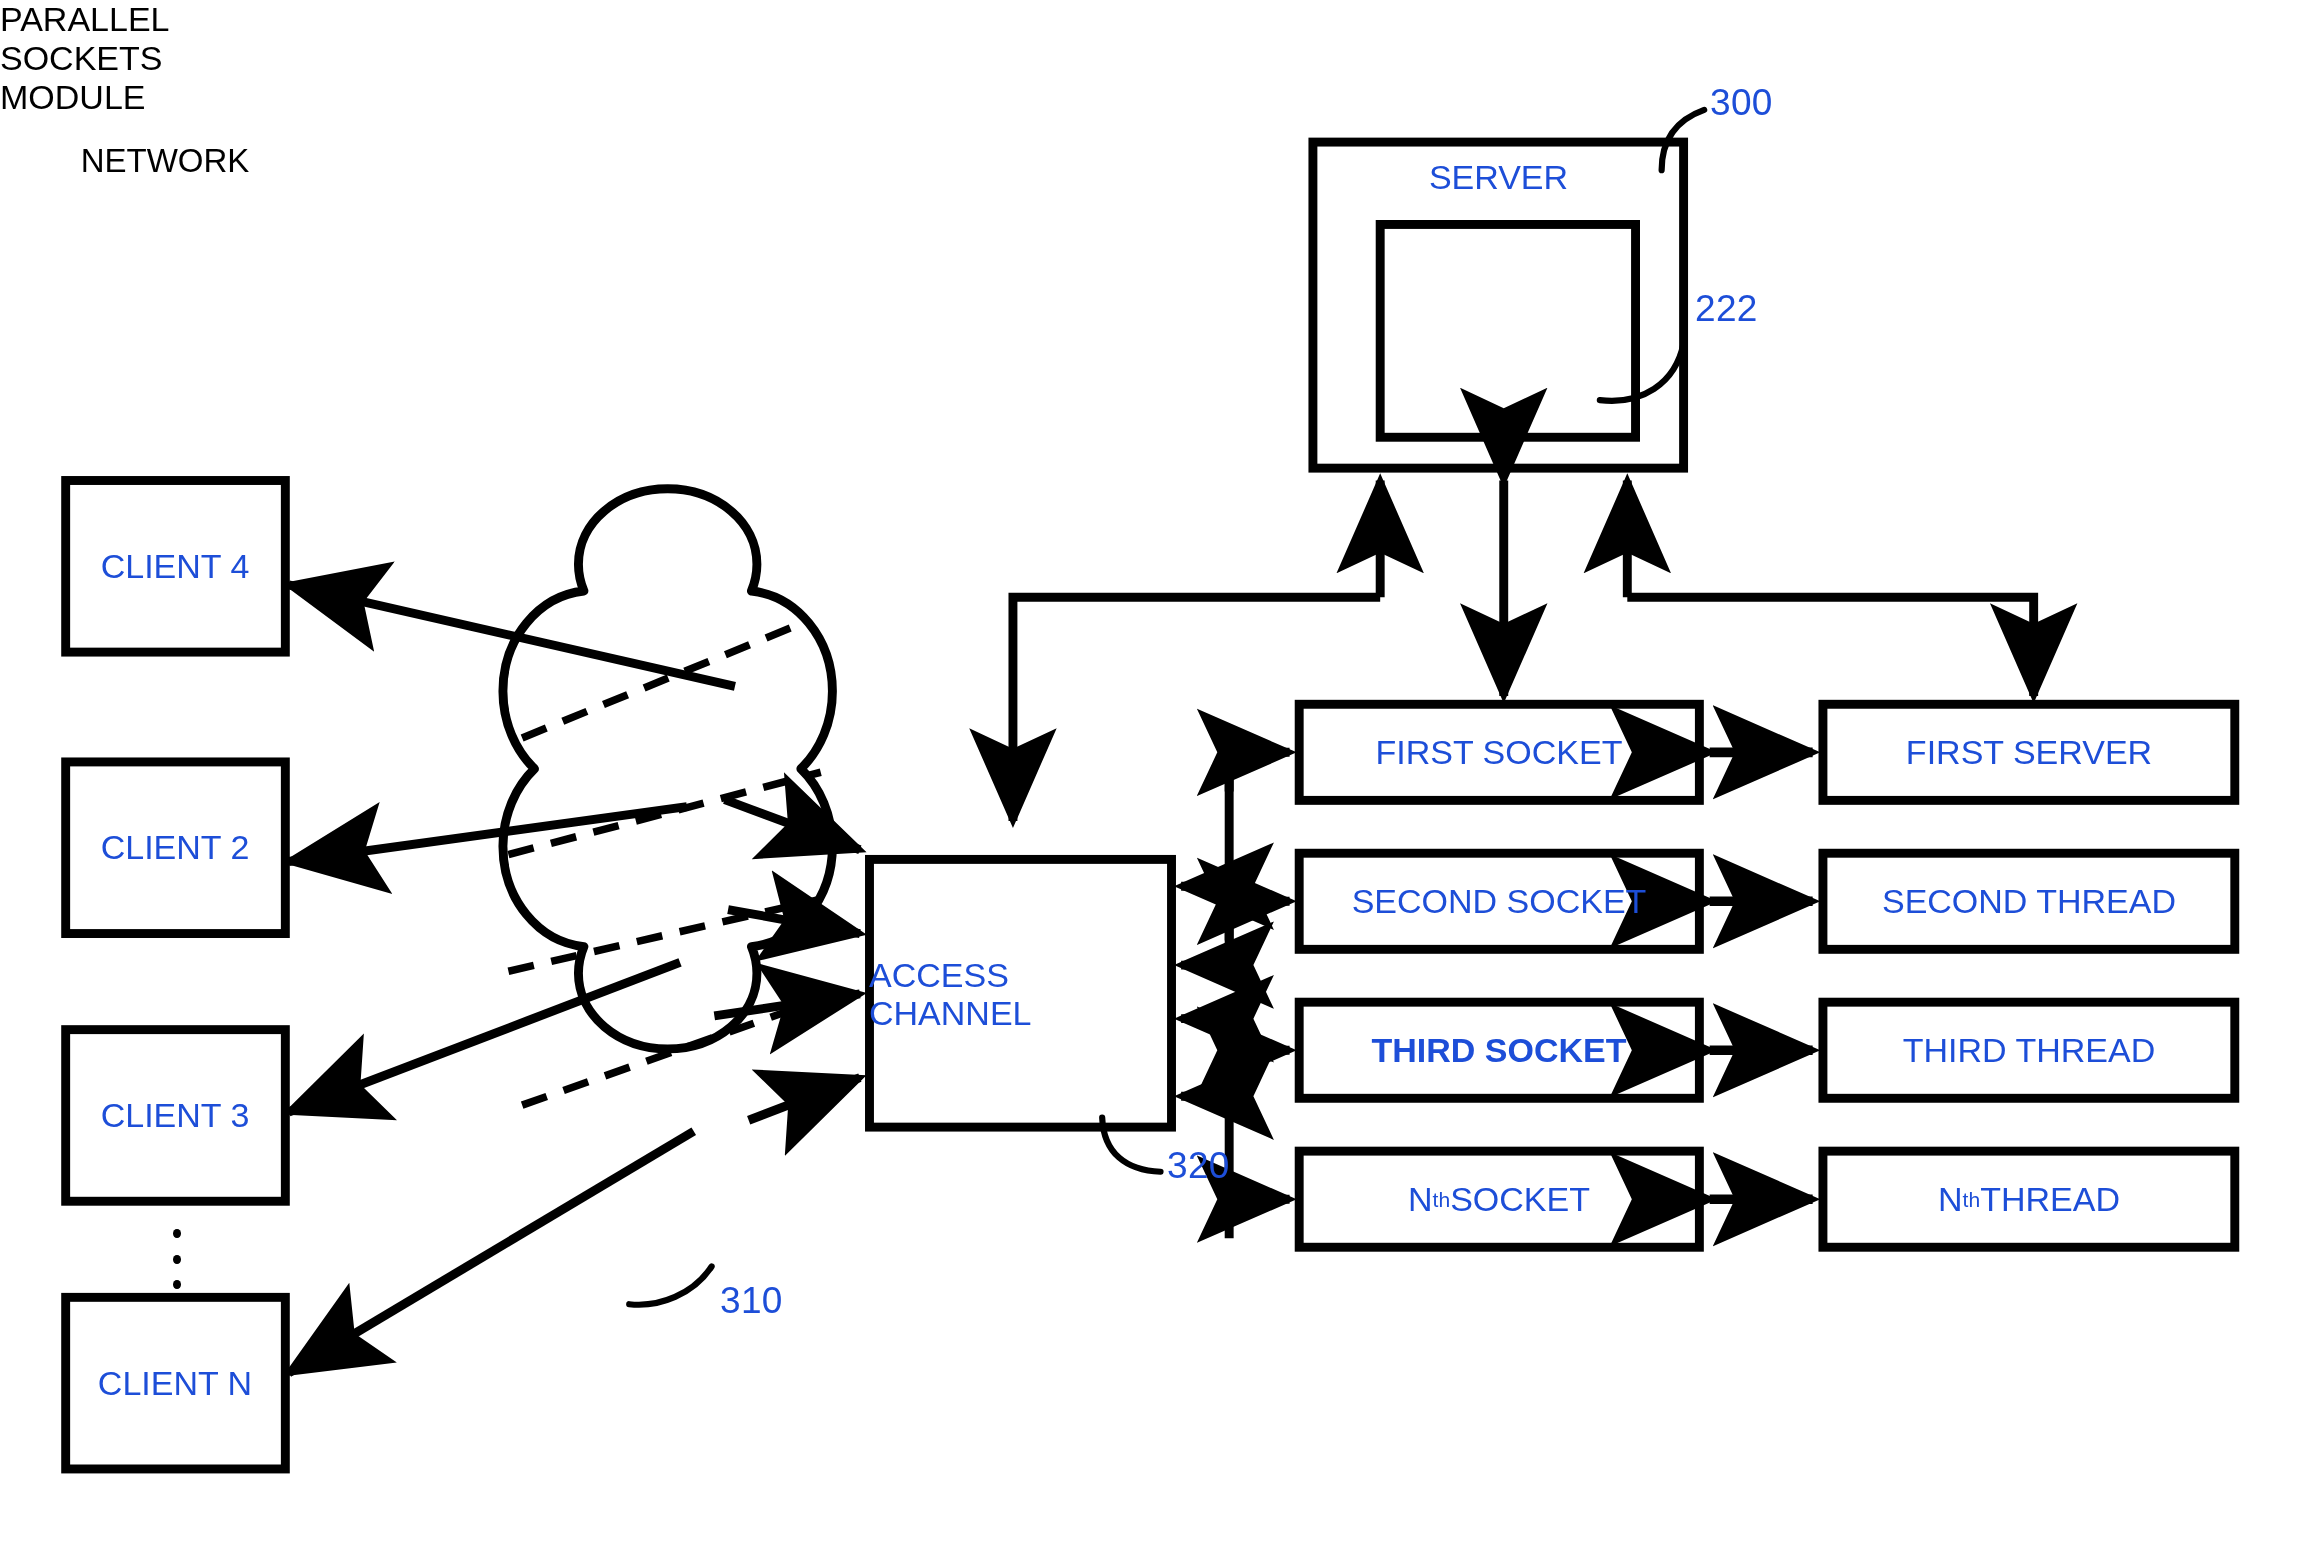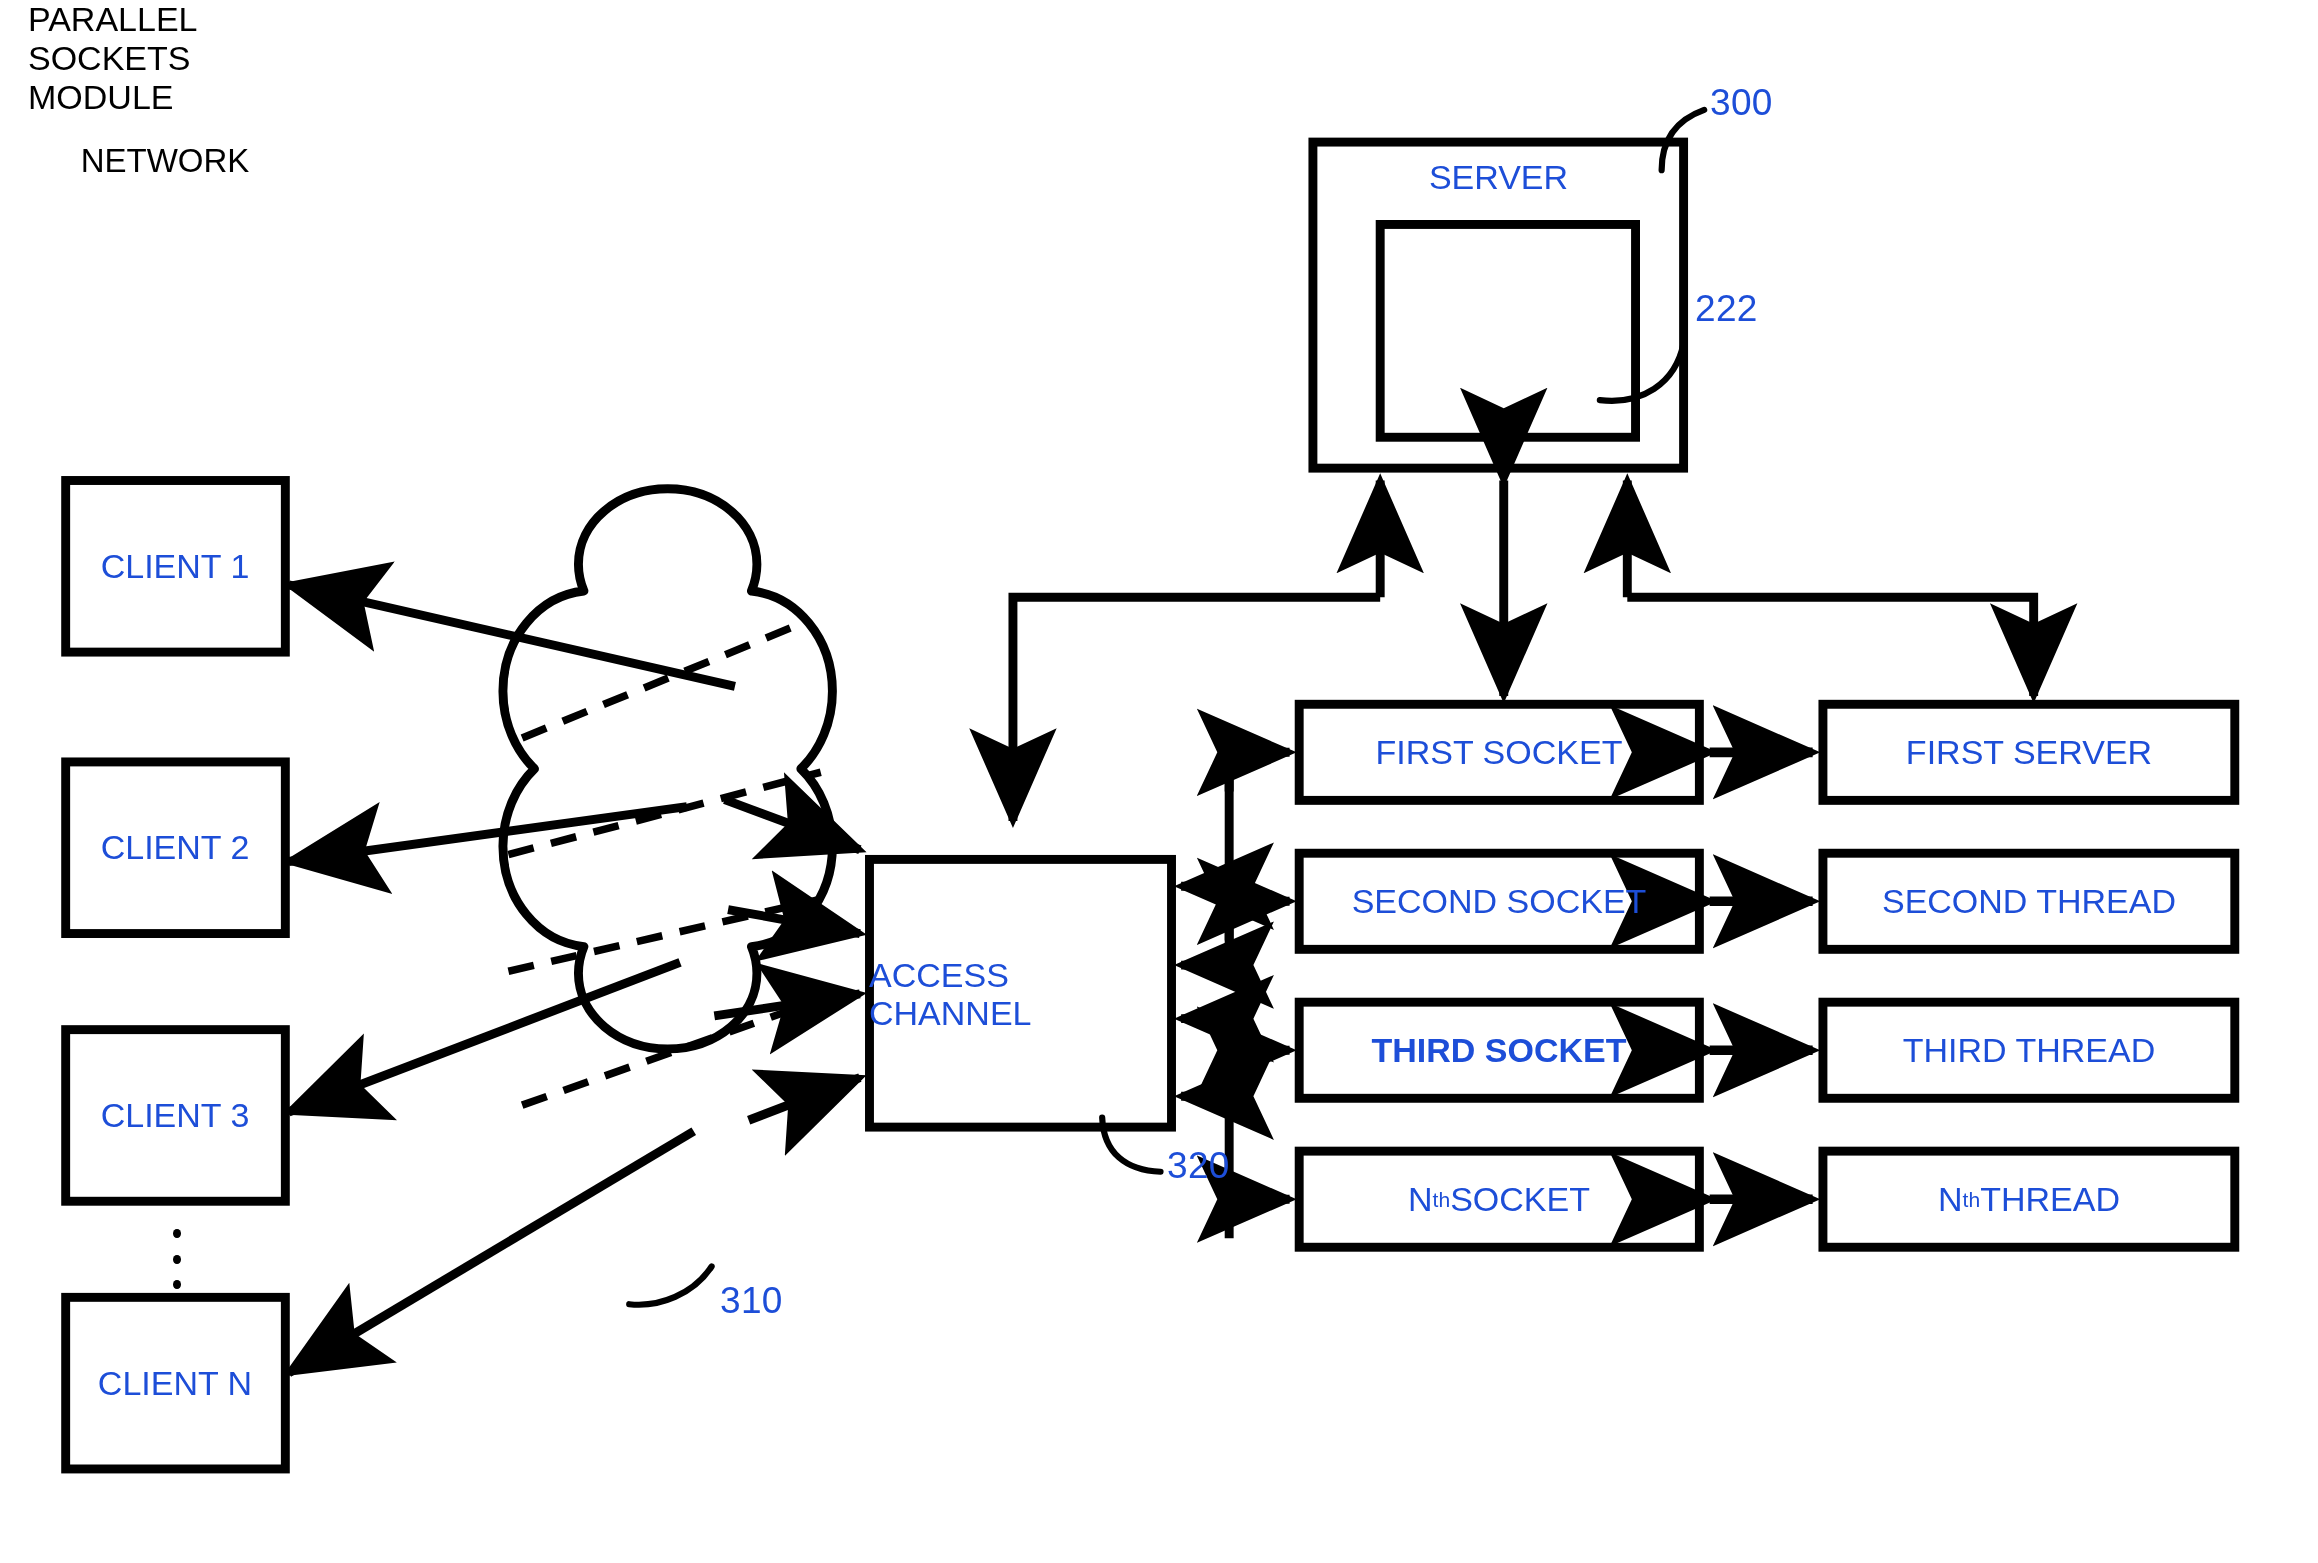--- a/index.html
+++ b/index.html
@@ -31,21 +31,20 @@
     user-select: none;
   }
   .box-label {
     font-size: 34px;
   }
   .server-title {
     font-size: 34px;
   }
   .module-label {
     font-size: 34px;
-    padding-left: 28px;
   }
   .cloud-label {
     font-size: 33px;
   }
   .ref-label {
     font-size: 37px;
     letter-spacing: 0.3px;
   }
   .sup {
     font-size: 0.62em;
@@ -184,21 +183,21 @@
 
   <div class="cloud-label centerer" style="left:503px; top:951px; width:330px; height:38px;margin-top:25px;">NETWORK</div>
   <div class="ref-label" style="left:720px; top:1280px;">310</div>
 
   <div class="box-label" style="left:869px; top:937px; width:302px;margin-top:19px;">
     <div>ACCESS</div>
     <div>CHANNEL</div>
   </div>
   <div class="ref-label" style="left:1167px; top:1145px;">320</div>
 
-  <div class="box-label centerer" style="left:65px; top:546px; width:220px; height:41px;">CLIENT 1</div>
+  <div class="box-label centerer" style="left:65px; top:546px; width:220px; height:41px;">CLIENT 4</div>
   <div class="box-label centerer" style="left:65px; top:827px; width:220px; height:41px;">CLIENT 2</div>
   <div class="box-label centerer" style="left:65px; top:1095px; width:220px; height:41px;">CLIENT 3</div>
   <div class="box-label centerer" style="left:65px; top:1363px; width:220px; height:41px;">CLIENT N</div>
 
   <div class="ellipsis-dots" style="left:172px; top:1229px; width:9.6px; height:60px;">
     <i></i>
       <i></i>
       <i></i>
   </div>
 

